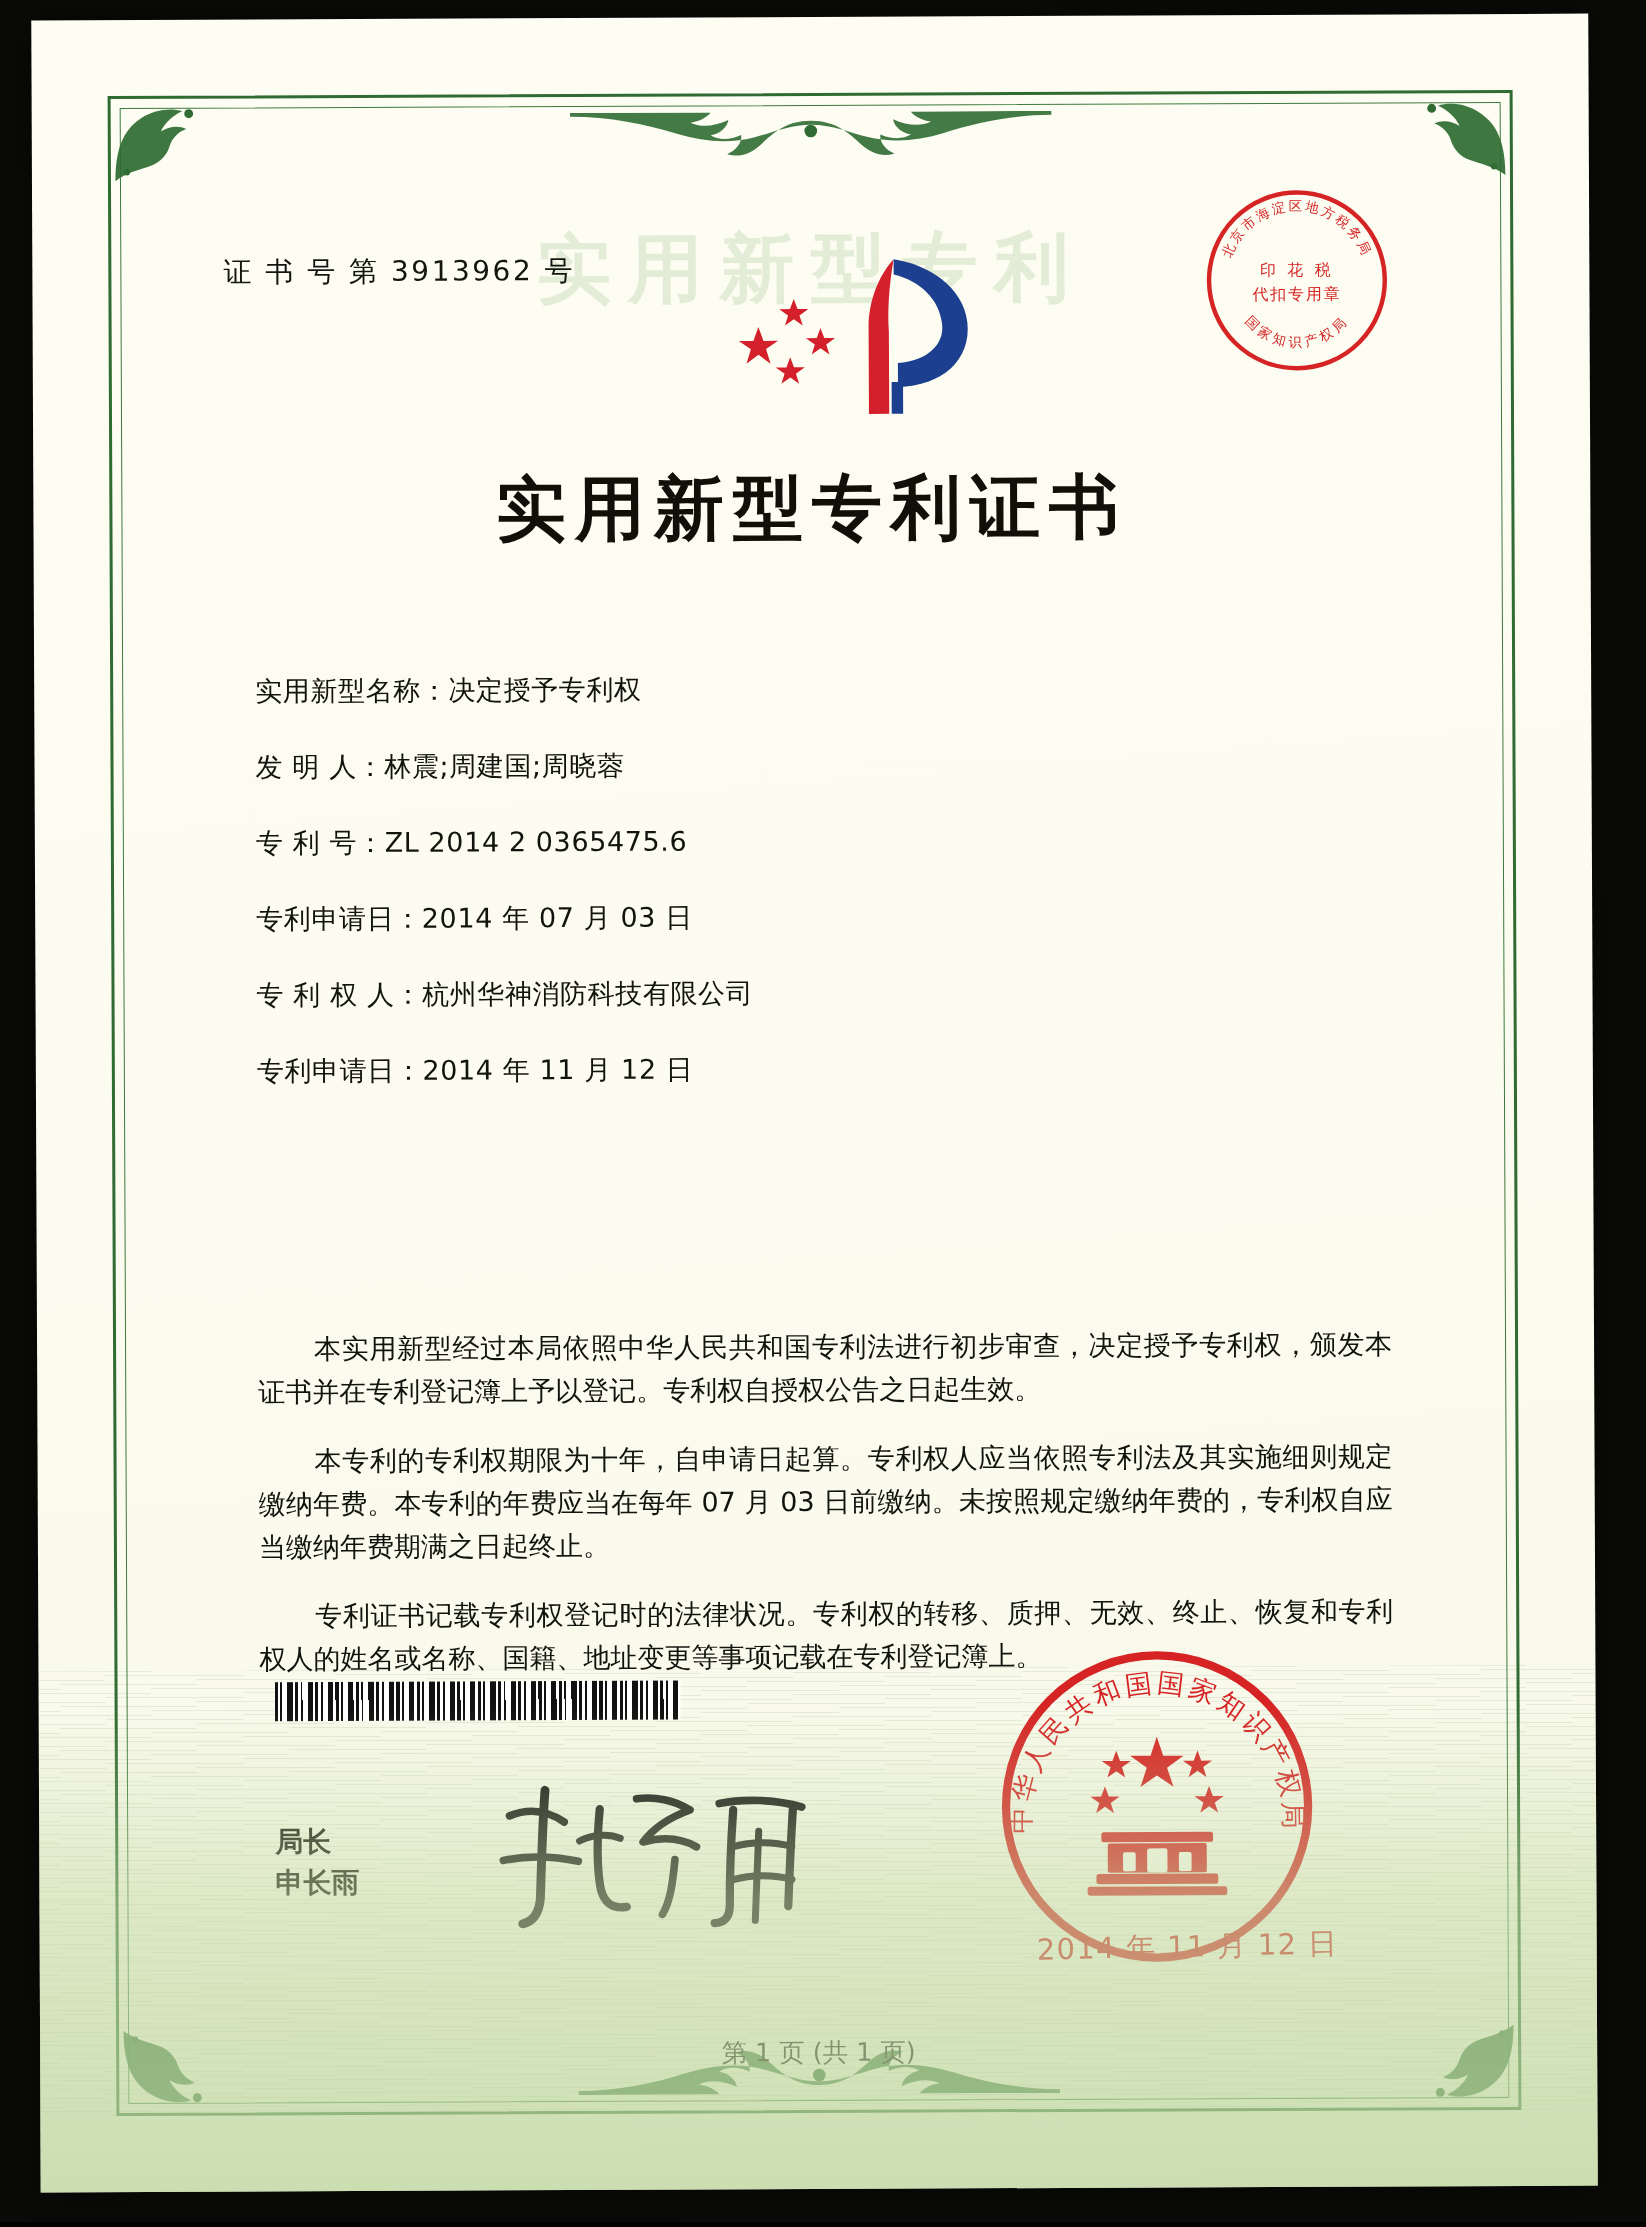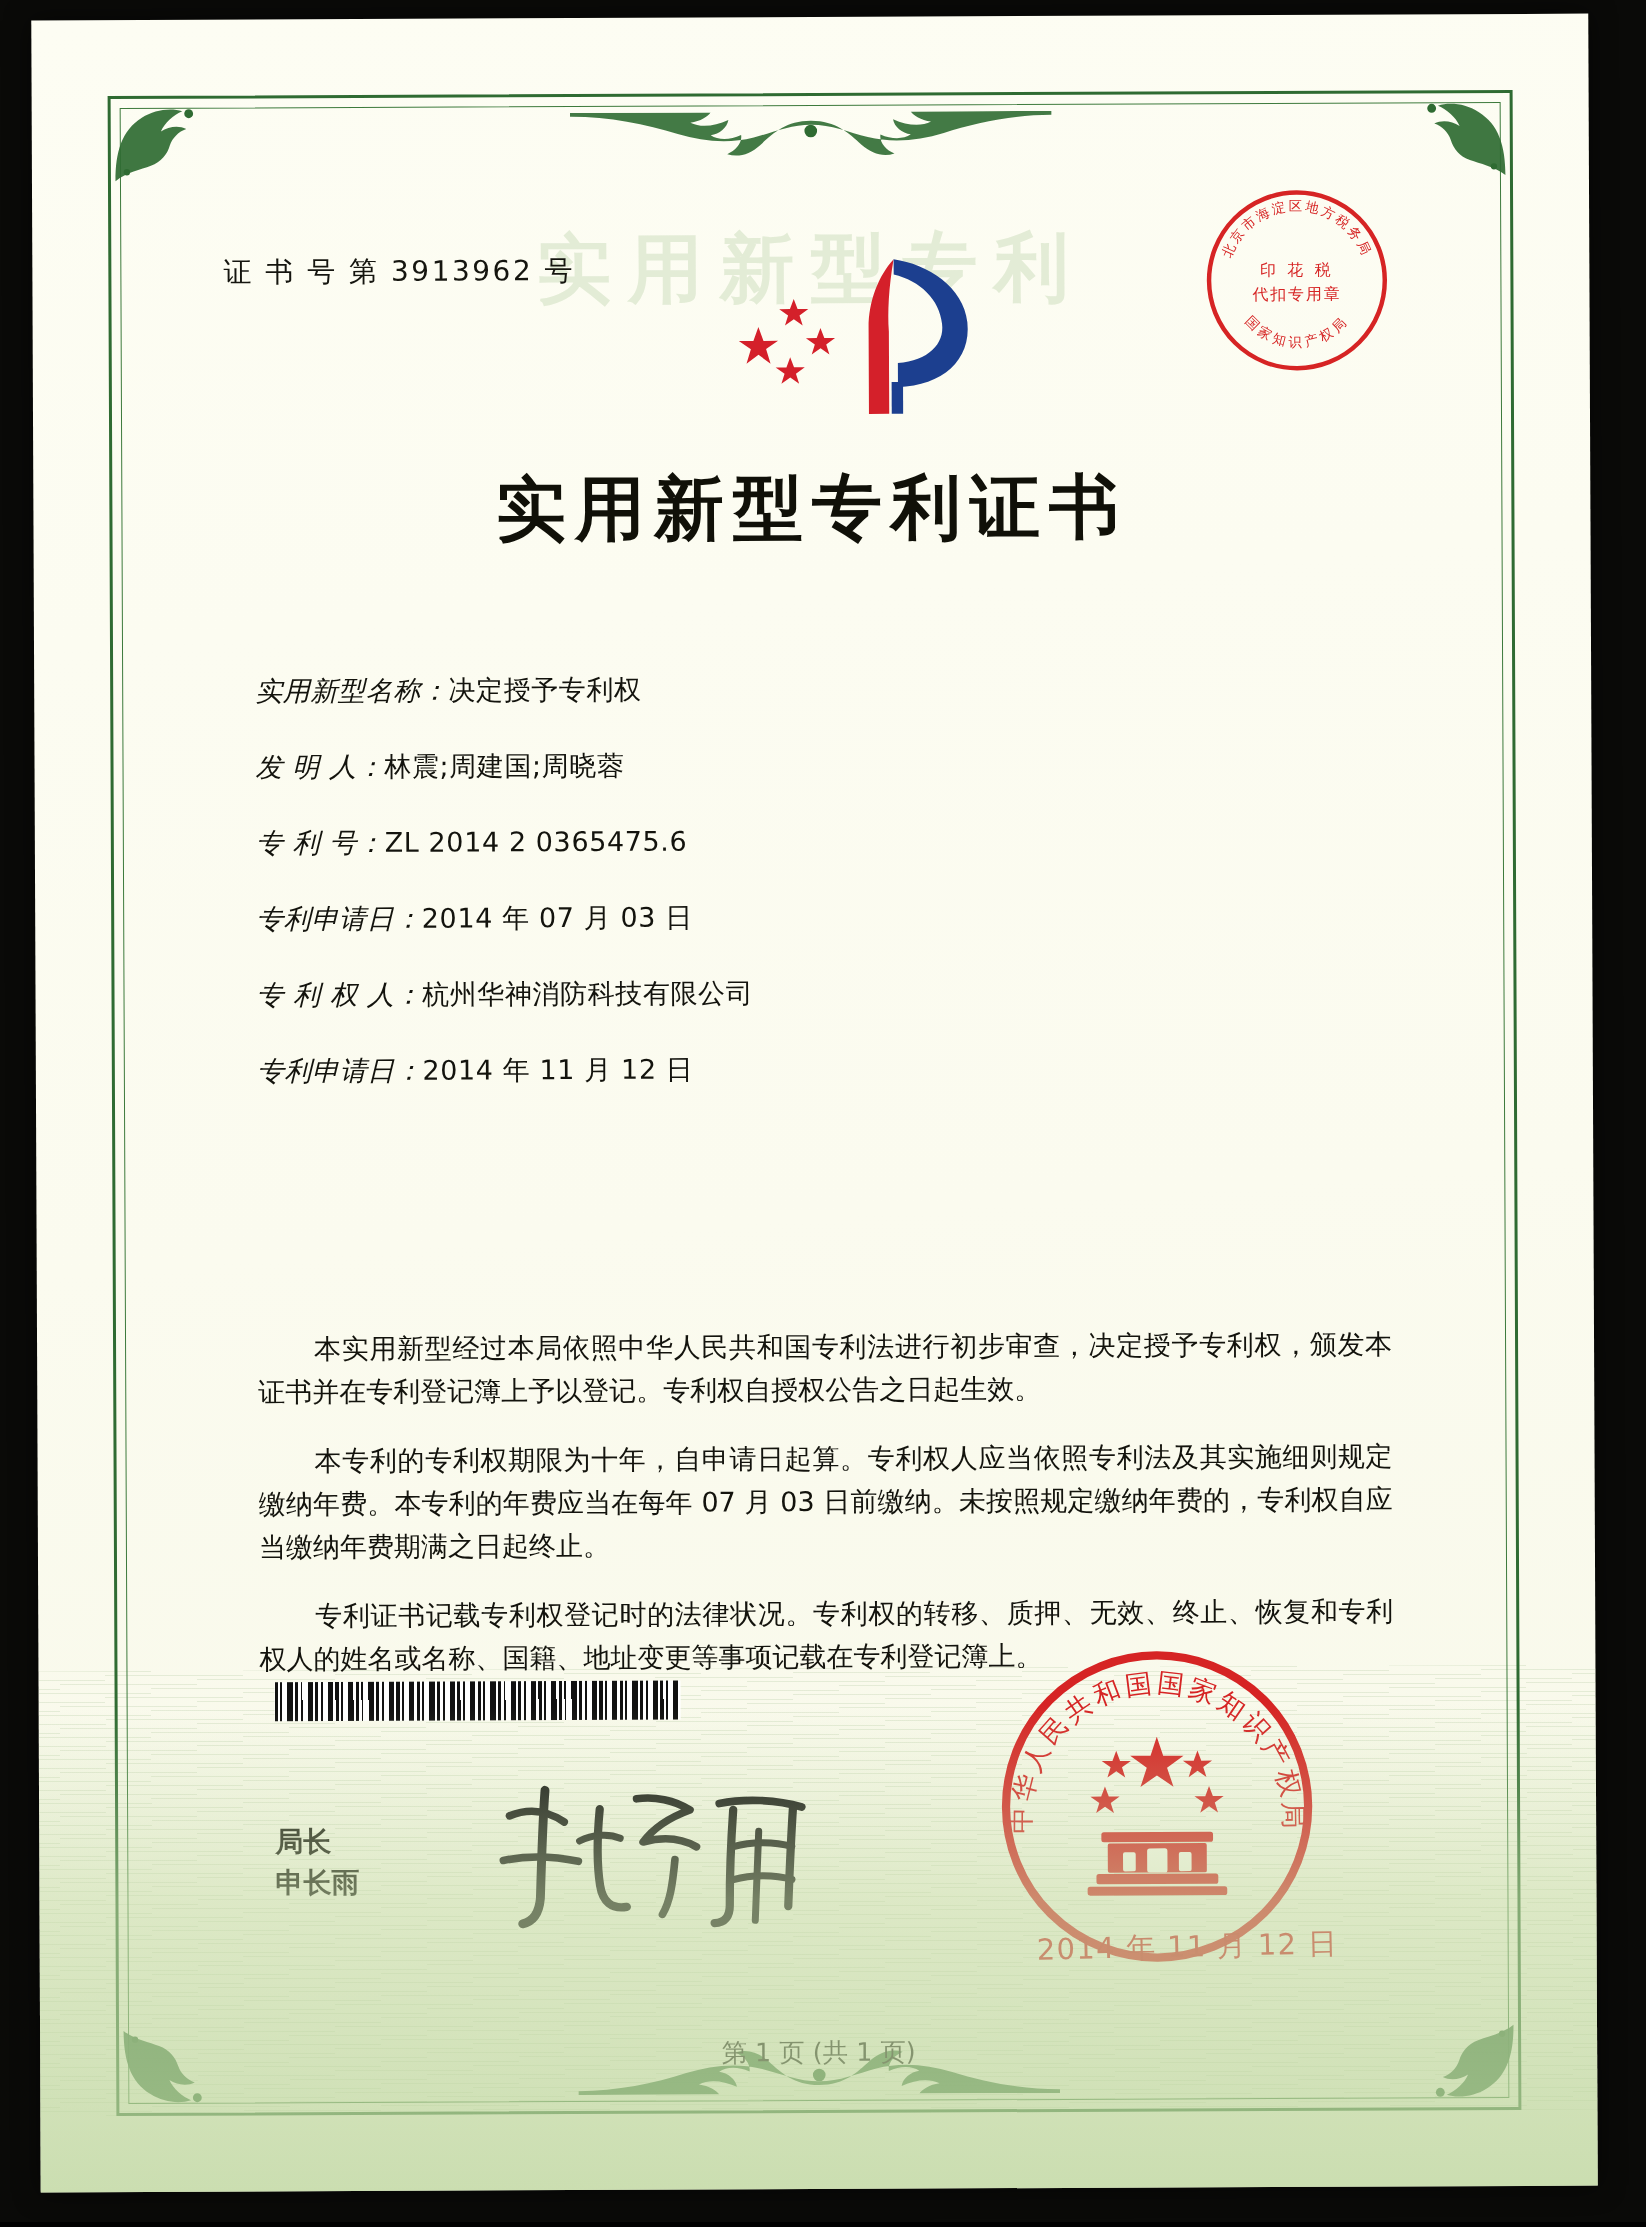--- a/index.html
+++ b/index.html
@@ -157,21 +157,21 @@
     top: 654px;
     right: 191px;
     font-size: 27px;
     color: #13130d;
     font-family: "DejaVu Sans", "Liberation Sans", sans-serif;
   }
   .field-row {
     margin-bottom: 40px;
     white-space: nowrap;
   }
-  .field-label { letter-spacing: 0.6px; font-style: italic; }
+  .field-label { letter-spacing: 0.6px; }
   .field-value { letter-spacing: 0.6px; }
 
   
   .paras {
     position: absolute;
     left: 221px;
     right: 202px;
     top: 1282px;
     font-size: 27px;
     line-height: 1.58;

